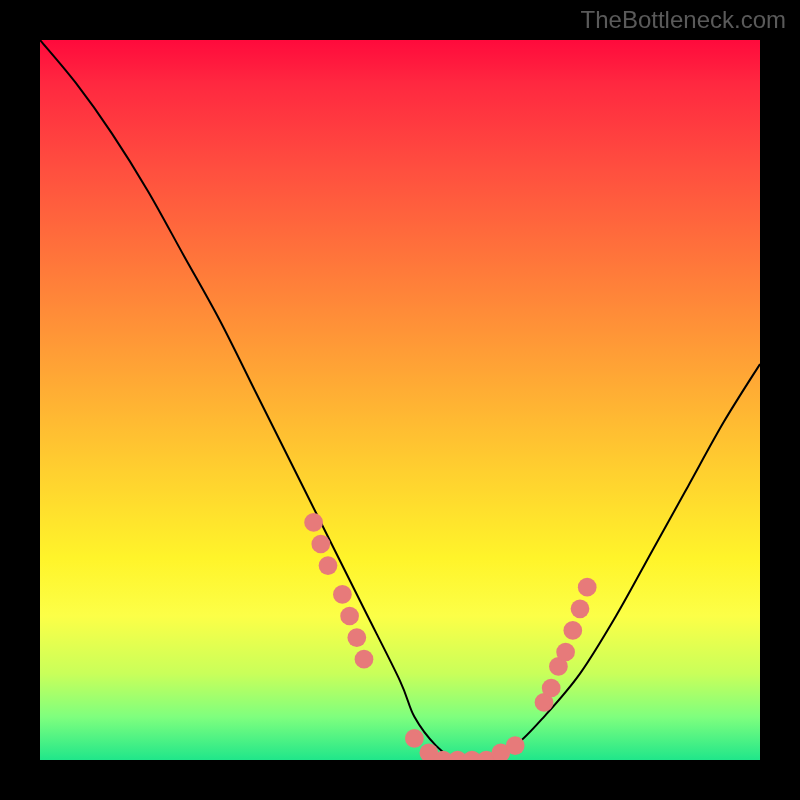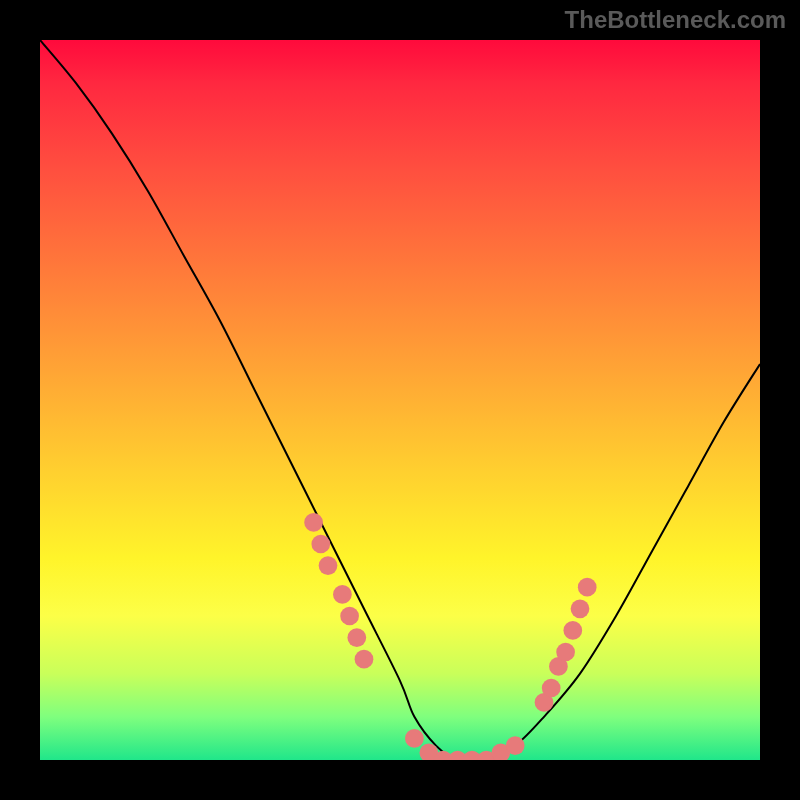--- a/index.html
+++ b/index.html
@@ -10,21 +10,21 @@
     position: relative;
     font-family: Arial, sans-serif;
     overflow: hidden;
   }
   .watermark {
     position: absolute;
     top: 6px;
     right: 14px;
     color: #5a5a5a;
     font-size: 24px;
-    font-weight: bold;
+    font-weight: normal;
     z-index: 10;
   }
   .plot-area {
     position: absolute;
     left: 40px;
     top: 40px;
     width: 720px;
     height: 720px;
     overflow: hidden;
   }

